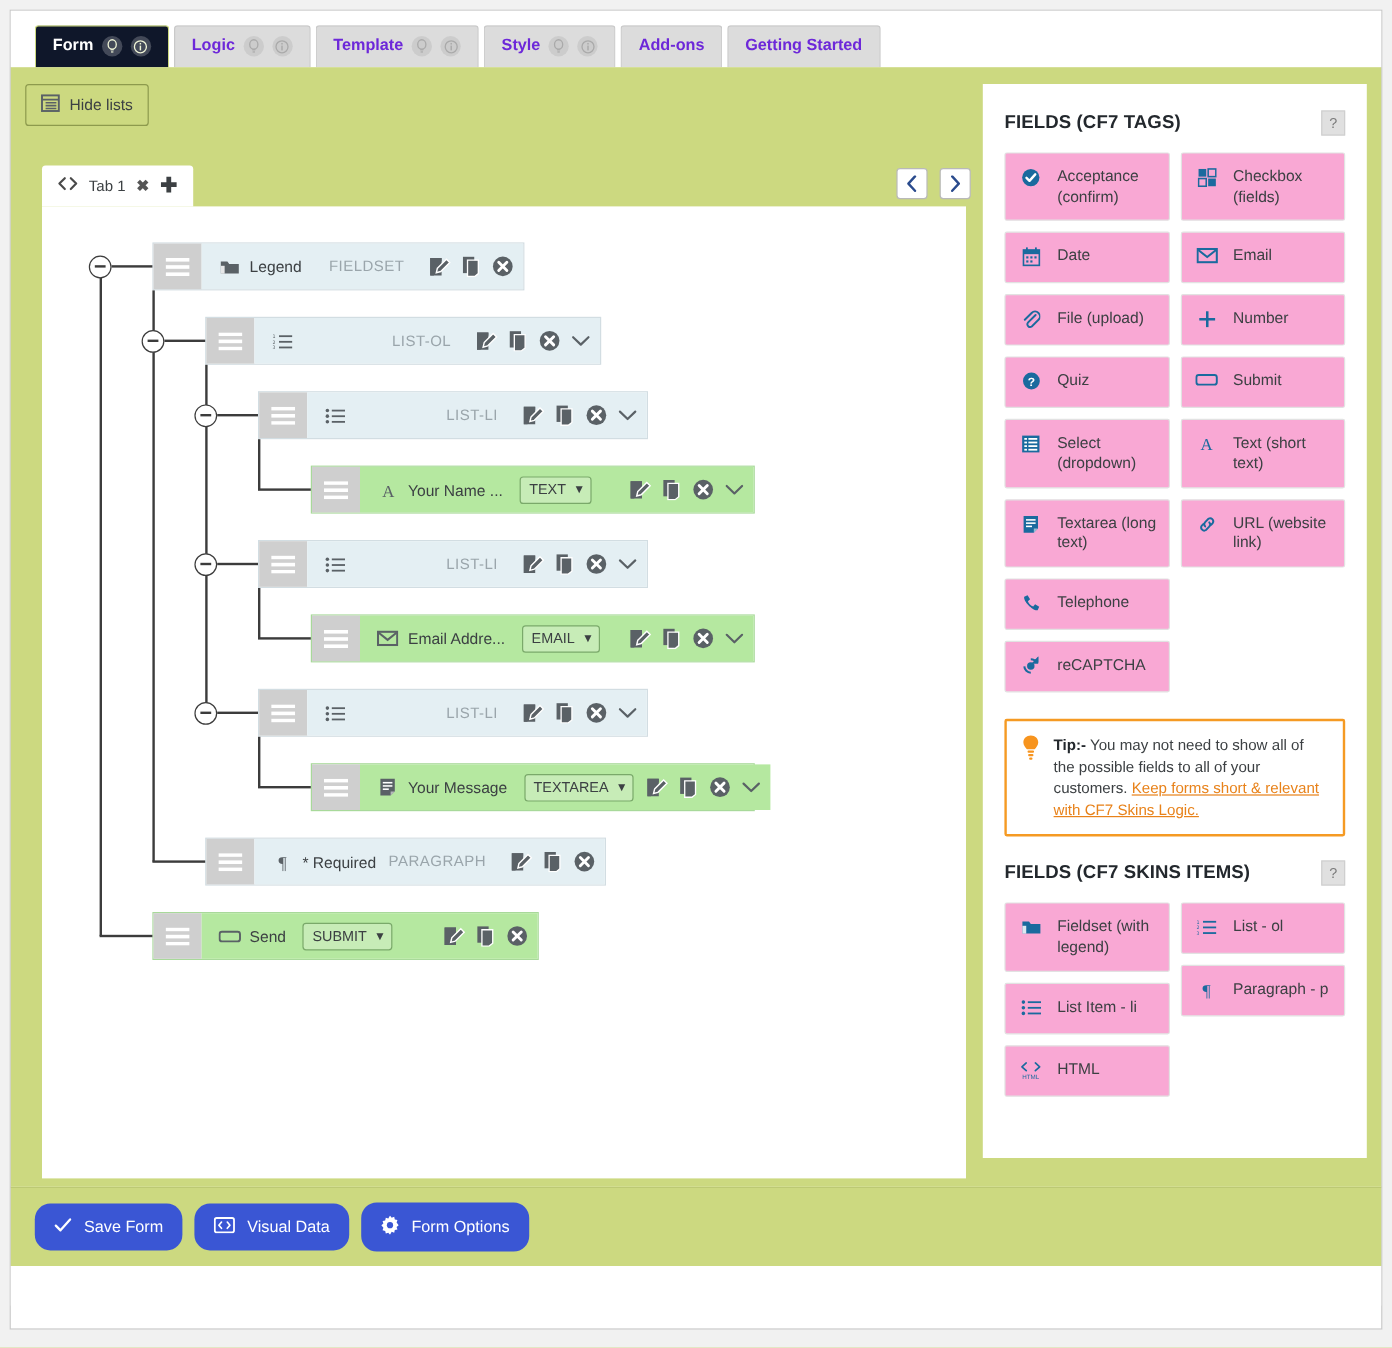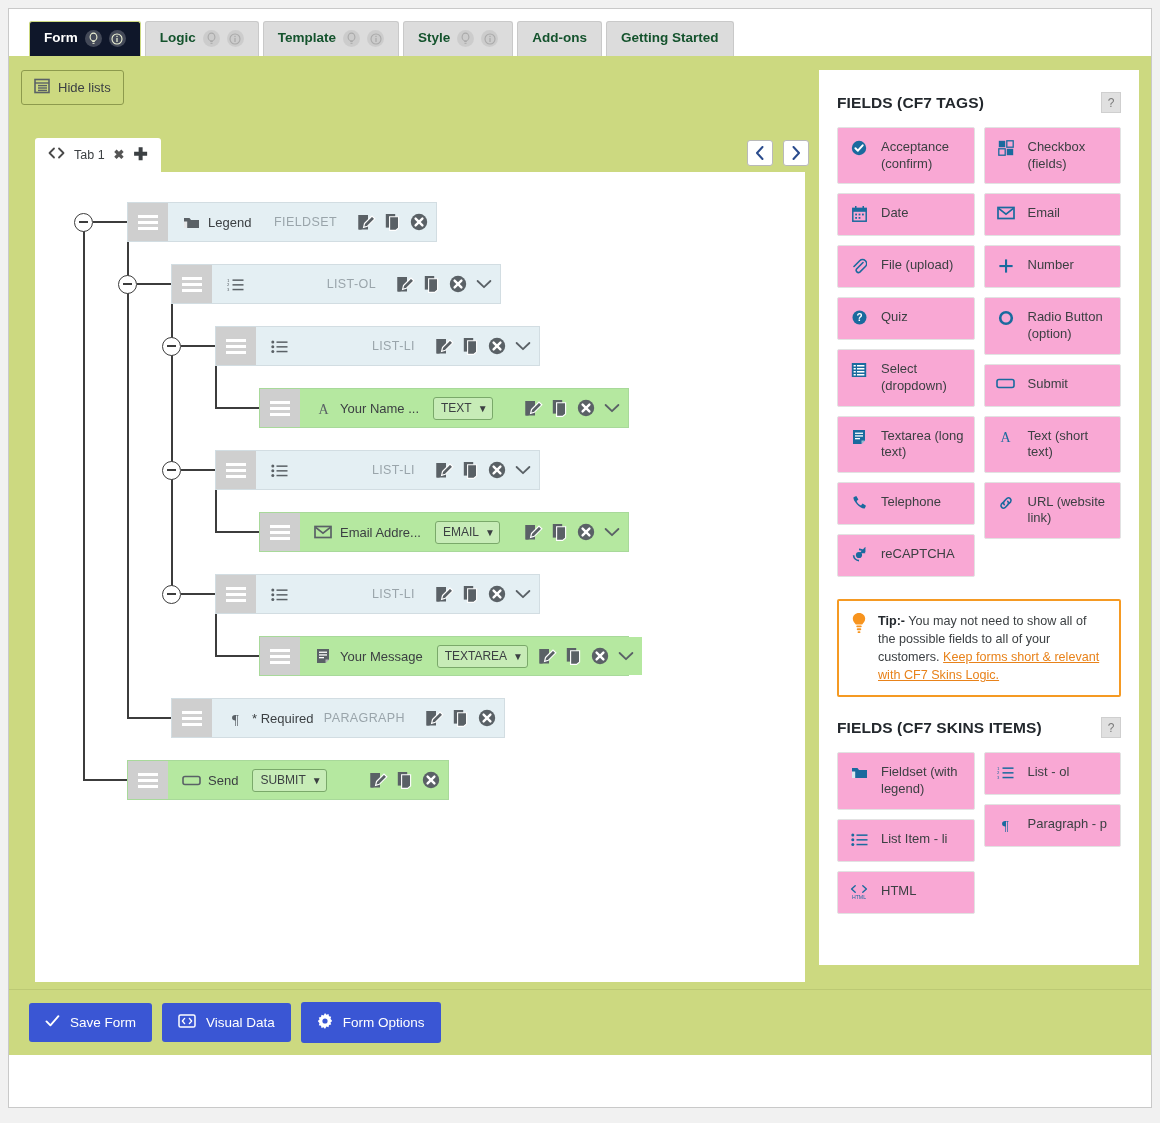--- a/index.html
+++ b/index.html
@@ -30,21 +30,21 @@
   }
   
   .tabrow {
     background:#fff; padding:10px 0 0 20px;
     display:flex; align-items:flex-end; gap:4px;
     border-bottom:none; height:47px;
   }
   .tab {
     display:flex; align-items:center; gap:7px;
     padding:8px 14px 9px; font-size:13.5px; font-weight:bold;
-    color:#14532d; background:#dcdcdc; border:1px solid #c9c9c9;
+    color:#6d28d9; background:#dcdcdc; border:1px solid #c9c9c9;
     border-bottom:none; border-radius:3px 3px 0 0; cursor:pointer;
     line-height:1.25; position:relative;
   }
   .tab.active { background:#0f172a; color:#fff; border-color:#ccd980; }
   .tab .badge {
     width:17px; height:17px; border-radius:50%;
     background:rgba(0,0,0,.07); display:inline-flex;
     align-items:center; justify-content:center;
     font-size:10px; font-weight:normal; color:#aaa;
   }
@@ -144,21 +144,21 @@
   }
   .tiptext { font-size:12.6px; color:#3c4043; line-height:1.44; }
   .tiptext b { color:#23282d; }
   .tiplink { color:#e8821a; text-decoration:underline; cursor:pointer; }
   
   .footer {
     background:#ccd980; height:66px; display:flex; align-items:center;
     gap:10px; padding:0 20px; border-top:1px solid #bcc974;
   }
   .btn {
-    background:#3a56d4; color:#fff; border:none; border-radius:3px;
+    background:#3a56d4; color:#fff; border:none; border-radius:13px;
     padding:11px 16px; font-size:13.5px; display:inline-flex;
     align-items:center; gap:10px; cursor:pointer; font-family:inherit;
   }
   .endstrip { height:33px; background:#fff; }
 </style>
 </head>
 <body>
 
 <div class="panel">
 
@@ -901,28 +901,20 @@
               <span class="fic">
                 <svg width="16" height="16" viewBox="0 0 16 16">
                   <rect x="7" y="1.4" width="2.1" height="13.2" fill="#1a6a9e"></rect>
                   <rect x="1.4" y="7" width="13.2" height="2.1" fill="#1a6a9e"></rect>
                 </svg>
               </span>
                    <span>Number</span>
             </div>
             <div class="fieldbtn">
               <span class="fic">
-                <svg width="16" height="16" viewBox="0 0 16 16">
-                  <circle cx="8" cy="8" r="5.8" fill="none" stroke="#1a6a9e" stroke-width="2.6"></circle>
-                </svg>
-              </span>
-                   <span>Radio Button (option)</span>
-            </div>
-            <div class="fieldbtn">
-              <span class="fic">
                 <svg width="19" height="13" viewBox="0 0 19 13">
                   <rect x="1" y="2.5" width="17" height="8" rx="2" fill="none" stroke="#1a6a9e" stroke-width="1.6"></rect>
                 </svg>
               </span>
                    <span>Submit</span>
             </div>
             <div class="fieldbtn">
               <span class="fic">
                 <svg width="15" height="15" viewBox="0 0 15 15">
                   <text x="7.5" y="13" font-size="14" fill="#1a6a9e" text-anchor="middle" font-family="Liberation Serif, serif">A</text>

